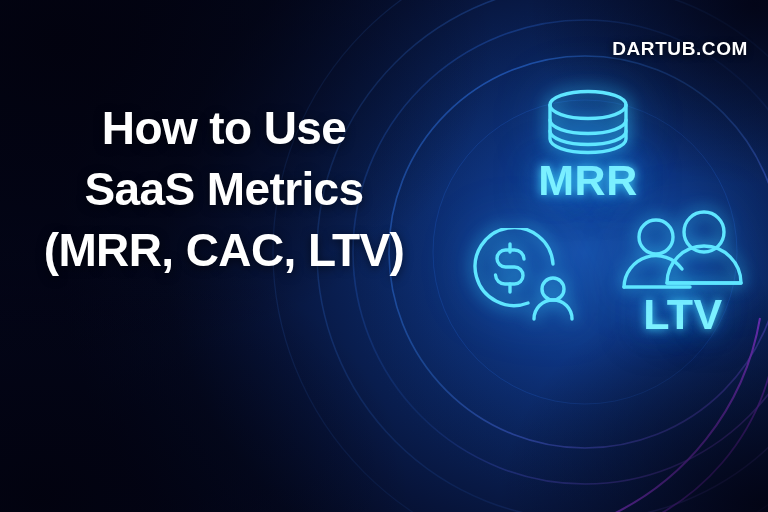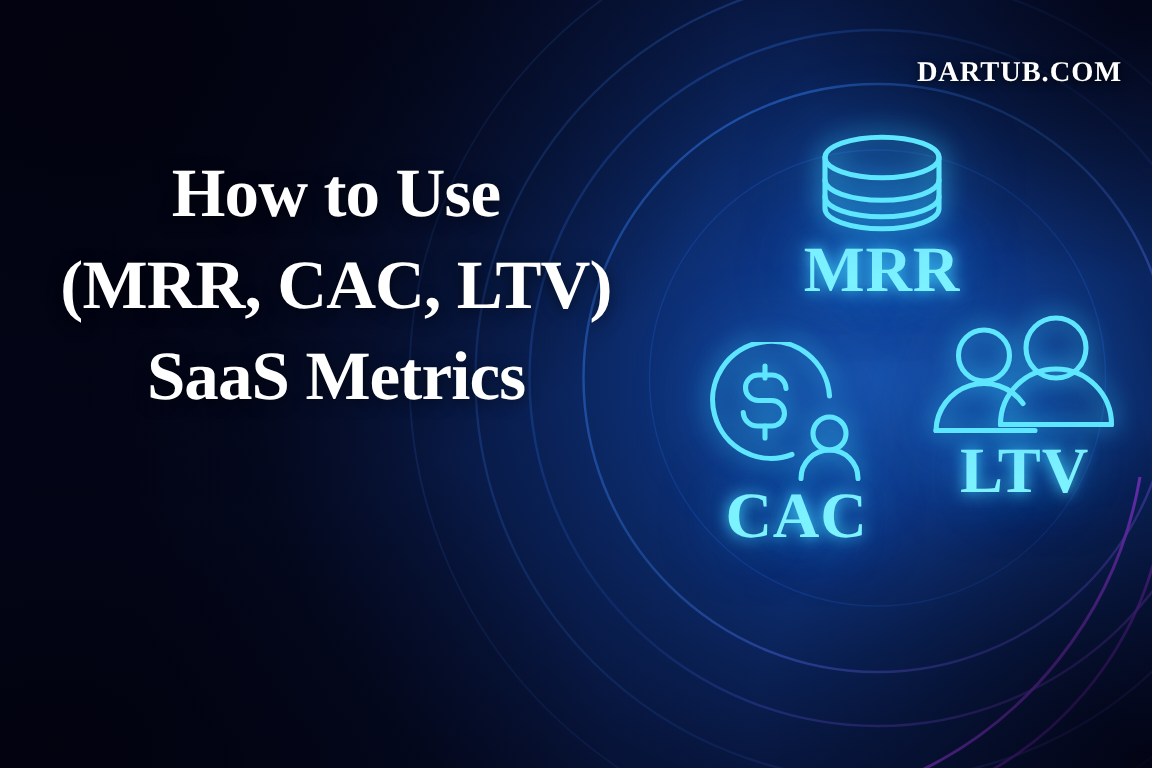--- a/index.html
+++ b/index.html
@@ -5,21 +5,21 @@
   html, body {
     margin: 0;
     padding: 0;
     background: #000;
   }
   #canvas {
     position: relative;
     width: 768px;
     height: 512px;
     overflow: hidden;
-    font-family: Liberation Serif, serif;
+    font-family: Liberation Sans, sans-serif;
     background:
       radial-gradient(ellipse 520px 460px at 580px 250px, #12408c 0%, #0d3178 22%, #0a2258 42%, #07143a 62%, #040a22 80%, #03061a 100%),
       linear-gradient(120deg, #04041a 0%, #050826 40%, #071038 70%, #050a28 100%);
   }
 
   
   .vignette {
     position: absolute;
     inset: 0;
     background:
@@ -134,22 +134,22 @@
       <path d="M770 372 A 232 232 0 0 1 640 524" fill="none" stroke="#7a2fc8" stroke-width="1.8" opacity="0.7"></path>
     </g>
   </svg>
 
   <div class="vignette"></div>
 
   <div class="watermark">DARTUB.COM</div>
 
   <div class="title-block">
     <div class="title-line">How to Use</div>
+    <div class="title-line">SaaS Metrics</div>
     <div class="title-line">(MRR, CAC, LTV)</div>
-    <div class="title-line">SaaS Metrics</div>
   </div>
 
   <div class="cluster">
 
     <div class="metric m-mrr">
       <svg class="glyph" width="160" height="72" viewBox="0 0 160 72" xmlns="http://www.w3.org/2000/svg">
         <g fill="none" stroke="#5fe6ff" stroke-width="3.4" stroke-linecap="round">
           <ellipse cx="80" cy="19" rx="38" ry="13.5"></ellipse>
           <path d="M42 19 L42 53 A 38 13.5 0 0 0 118 53 L118 19"></path>
           <path d="M42 34 A 38 13.5 0 0 0 118 34"></path>
@@ -163,21 +163,20 @@
       <svg class="glyph" width="150" height="96" viewBox="0 0 150 96" xmlns="http://www.w3.org/2000/svg">
         <g fill="none" stroke="#5fe6ff" stroke-width="3.4" stroke-linecap="round" stroke-linejoin="round">
           <path d="M97 36 A 39 39 0 1 0 72 75"></path>
           <path d="M68 31 a 9.5 9.5 0 0 0 -9.5 -9 h -9 a 8.5 8.5 0 0 0 0 17 h 9 a 8.5 8.5 0 0 1 0 17 h -9.5 a 9.5 9.5 0 0 1 -9.5 -9"></path>
           <path d="M54 16 L54 24"></path>
           <path d="M54 56 L54 64"></path>
           <circle cx="97" cy="61" r="11"></circle>
           <path d="M78 91 a 19 19 0 0 1 38 0"></path>
         </g>
       </svg>
-      <span class="label">CAC</span>
     </div>
 
     <div class="metric m-ltv">
       <svg class="glyph" width="142" height="84" viewBox="0 0 142 84" xmlns="http://www.w3.org/2000/svg">
         <g fill="none" stroke="#5fe6ff" stroke-width="3.4" stroke-linecap="round" stroke-linejoin="round">
           <circle cx="44" cy="27" r="17"></circle>
           <path d="M12 77 a 32 32 0 0 1 58 -18"></path>
           <path d="M12 77 L78 77"></path>
           <circle cx="92" cy="22" r="20"></circle>
           <path d="M55 73 a 37 37 0 0 1 74 0 Z" fill="none"></path>

